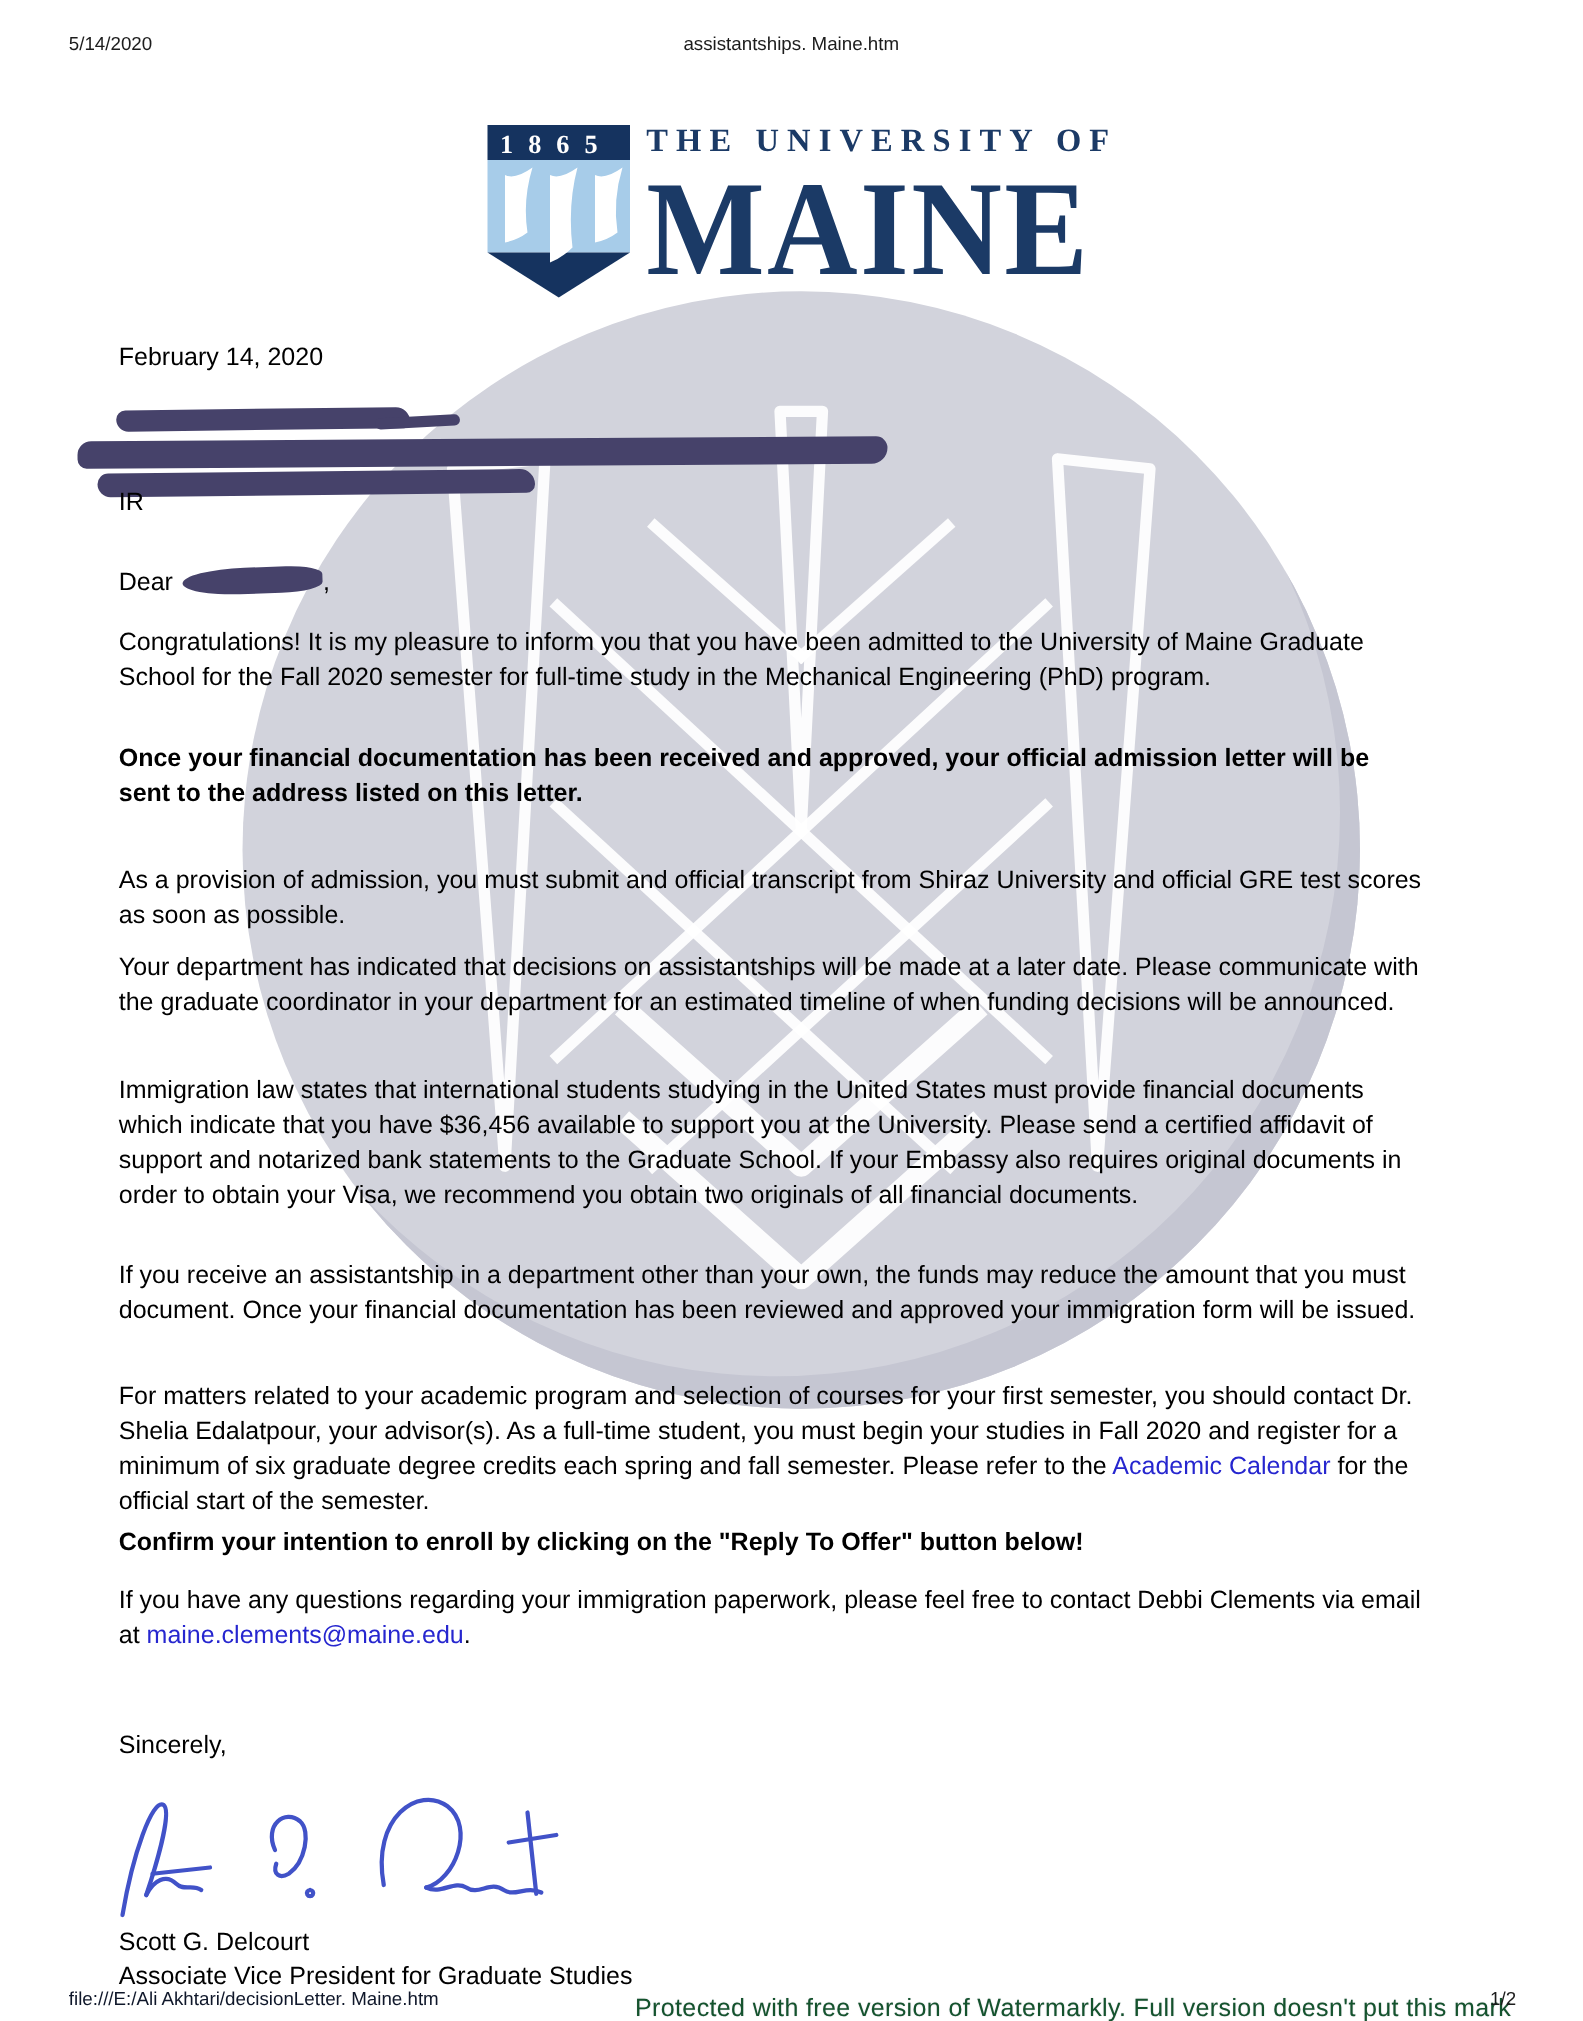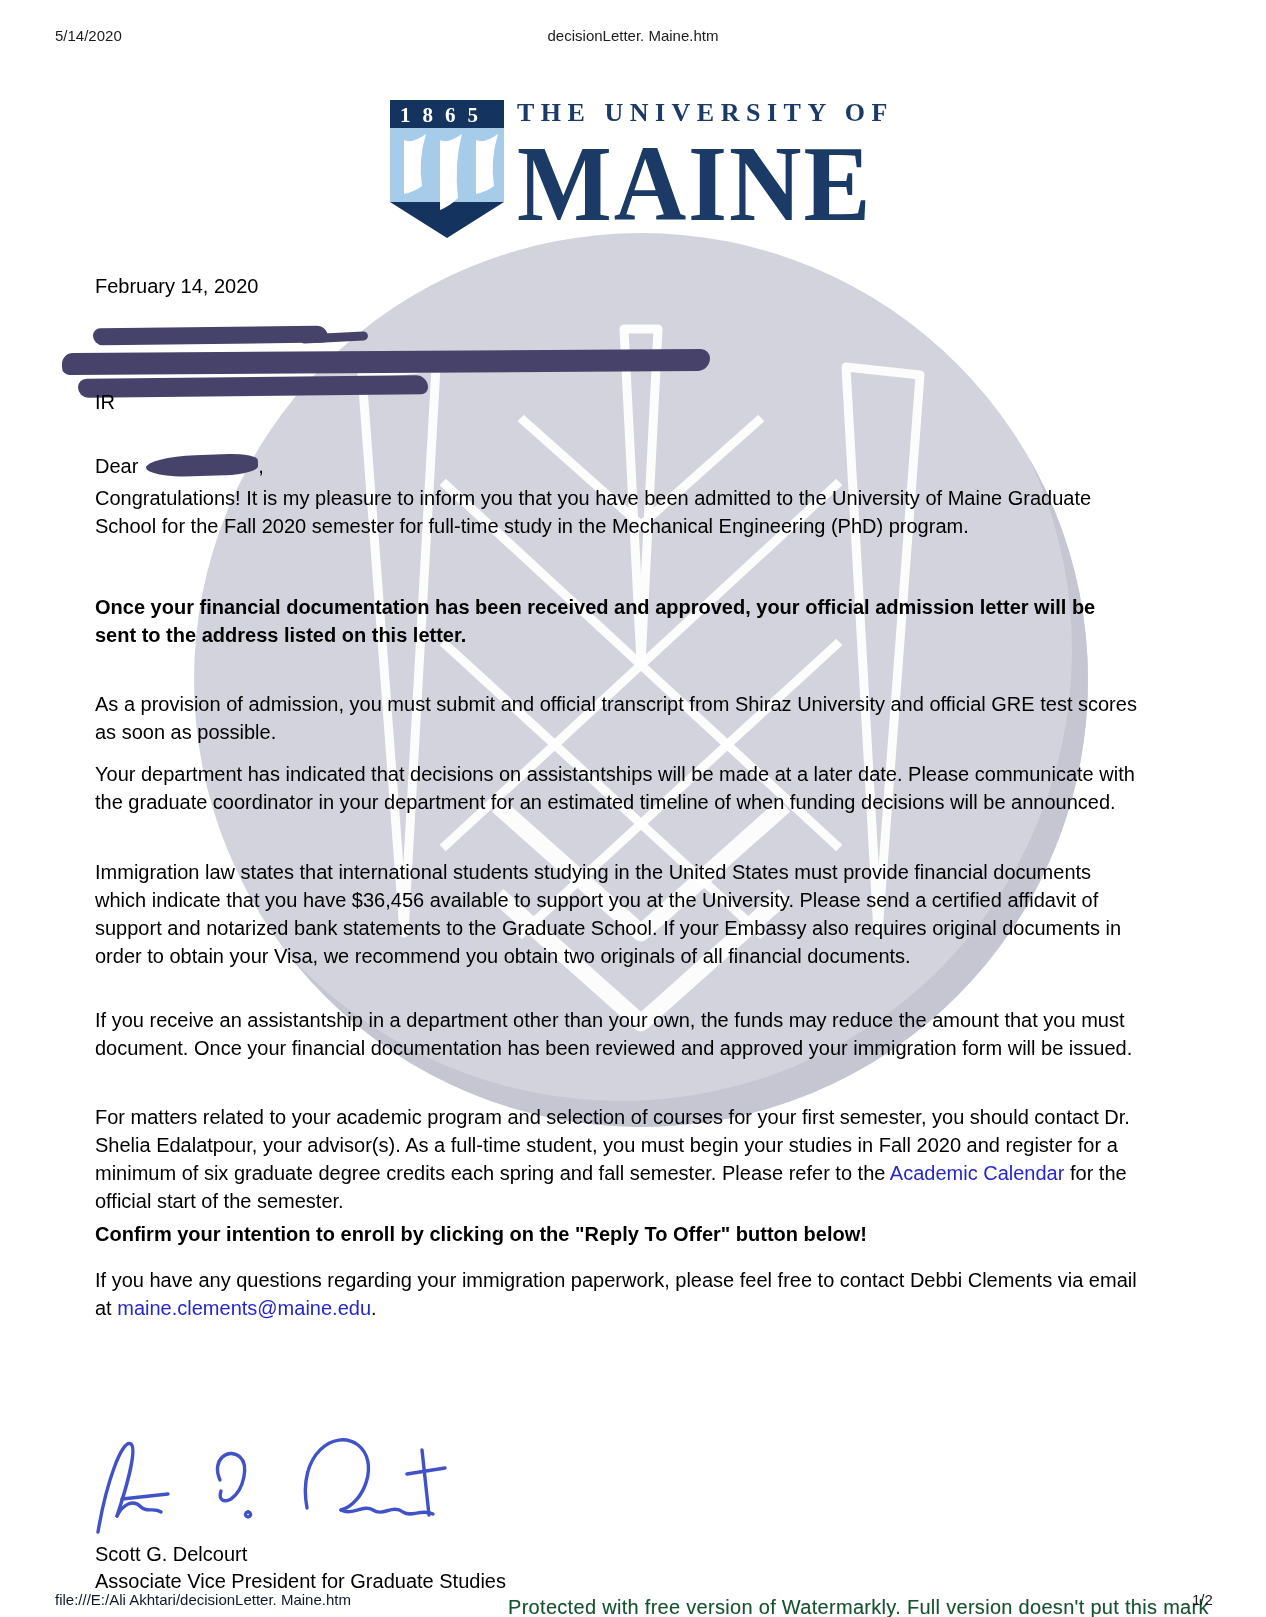--- a/index.html
+++ b/index.html
@@ -43,21 +43,21 @@
 
   
   .signature{position:absolute;left:92px;top:1412px;}
 </style>
 </head>
 <body>
 
 <div class="page">
 
   <div class="hdr-date">5/14/2020</div>
-  <div class="hdr-title">decisionLetter. Maine.htm</div>
+  <div class="hdr-title">assistantships. Maine.htm</div>
 
   <div class="wm-circle">
     <svg width="894" height="894" viewBox="0 0 894 894">
       <g stroke="#ffffff" stroke-opacity="0.92" fill="none" stroke-linejoin="round" stroke-linecap="square">
 
         <polygon points="430,96 464,96 447,430" stroke-width="9"></polygon>
 
         <polygon points="168,142 242,134 210,700" stroke-width="9"></polygon>
         <polygon points="652,134 726,142 684,700" stroke-width="9"></polygon>
 
@@ -93,38 +93,39 @@
   <div class="bt" style="top:272px">February 14, 2020</div>
 
   <div class="redact r1"></div>
   <div class="redact r1b"></div>
   <div class="redact r2"></div>
   <div class="redact r3"></div>
   <div class="bt" style="top:388px">IR</div>
 
   <div class="bt" style="top:452px"><span>Dear</span><span class="dear-blob"></span><span>,</span></div>
 
-  <div class="bt" style="top:484px">Congratulations! It is my pleasure to inform you that you have been admitted to the University of Maine Graduate School for the Fall 2020 semester for full-time study in the Mechanical Engineering (PhD) program.</div>
+  <div class="bt" style="top:500px">Congratulations! It is my pleasure to inform you that you have been admitted to the University of Maine Graduate School for the Fall 2020 semester for full-time study in the Mechanical Engineering (PhD) program.</div>
 
   <div class="bt bold" style="top:593px">Once your financial documentation has been received and approved, your official admission letter will be sent to the address listed on this letter.</div>
 
   <div class="bt" style="top:690px">As a provision of admission, you must submit and official transcript from Shiraz University and official GRE test scores as soon as possible.</div>
 
   <div class="bt" style="top:760px">Your department has indicated that decisions on assistantships will be made at a later date. Please communicate with the graduate coordinator in your department for an estimated timeline of when funding decisions will be announced.</div>
 
   <div class="bt" style="top:858px">Immigration law states that international students studying in the United States must provide financial documents which indicate that you have $36,456 available to support you at the University. Please send a certified affidavit of support and notarized bank statements to the Graduate School. If your Embassy also requires original documents in order to obtain your Visa, we recommend you obtain two originals of all financial documents.</div>
 
   <div class="bt" style="top:1006px">If you receive an assistantship in a department other than your own, the funds may reduce the amount that you must document. Once your financial documentation has been reviewed and approved your immigration form will be issued.</div>
 
   <div class="bt" style="top:1103px"><span>For matters related to your academic program and selection of courses for your first semester, you should contact Dr. Shelia Edalatpour, your advisor(s). As a full-time student, you must begin your studies in Fall 2020 and register for a minimum of six graduate degree credits each spring and fall semester. Please refer to the </span><a href="#" class="doclink">Academic Calendar</a><span> for the official start of the semester.</span></div>
 
   <div class="bt bold" style="top:1220px">Confirm your intention to enroll by clicking on the "Reply To Offer" button below!</div>
 
   <div class="bt" style="top:1266px"><span>If you have any questions regarding your immigration paperwork, please feel free to contact Debbi Clements via email at </span><a href="#" class="doclink">maine.clements@maine.edu</a><span>.</span></div>
 
+  <div class="bt" style="top:1382px">Sincerely,</div>
 
   <svg class="signature" width="360" height="130" viewBox="0 0 360 130">
     <g stroke="#4152c8" stroke-width="3.4" fill="none" stroke-linecap="round" stroke-linejoin="round">
       <path d="M6,120 C14,72 30,26 39,32 C46,38 31,86 25,104"></path>
       <path d="M25,104 C31,92 41,87 49,95 C55,101 62,95 69,100"></path>
       <path d="M30,87 L76,82"></path>
       <path d="M128,68 C119,48 136,35 148,45 C157,53 152,78 139,87 C132,91 126,88 129,79"></path>
       <path d="M156,100 a2.5,2.5 0 1,0 0.1,0"></path>
       <path d="M215,96 C205,42 243,16 266,33 C288,50 272,92 249,98"></path>
       <path d="M249,98 C261,104 271,92 281,98 C291,105 300,92 311,100 C320,106 329,96 341,102"></path>

